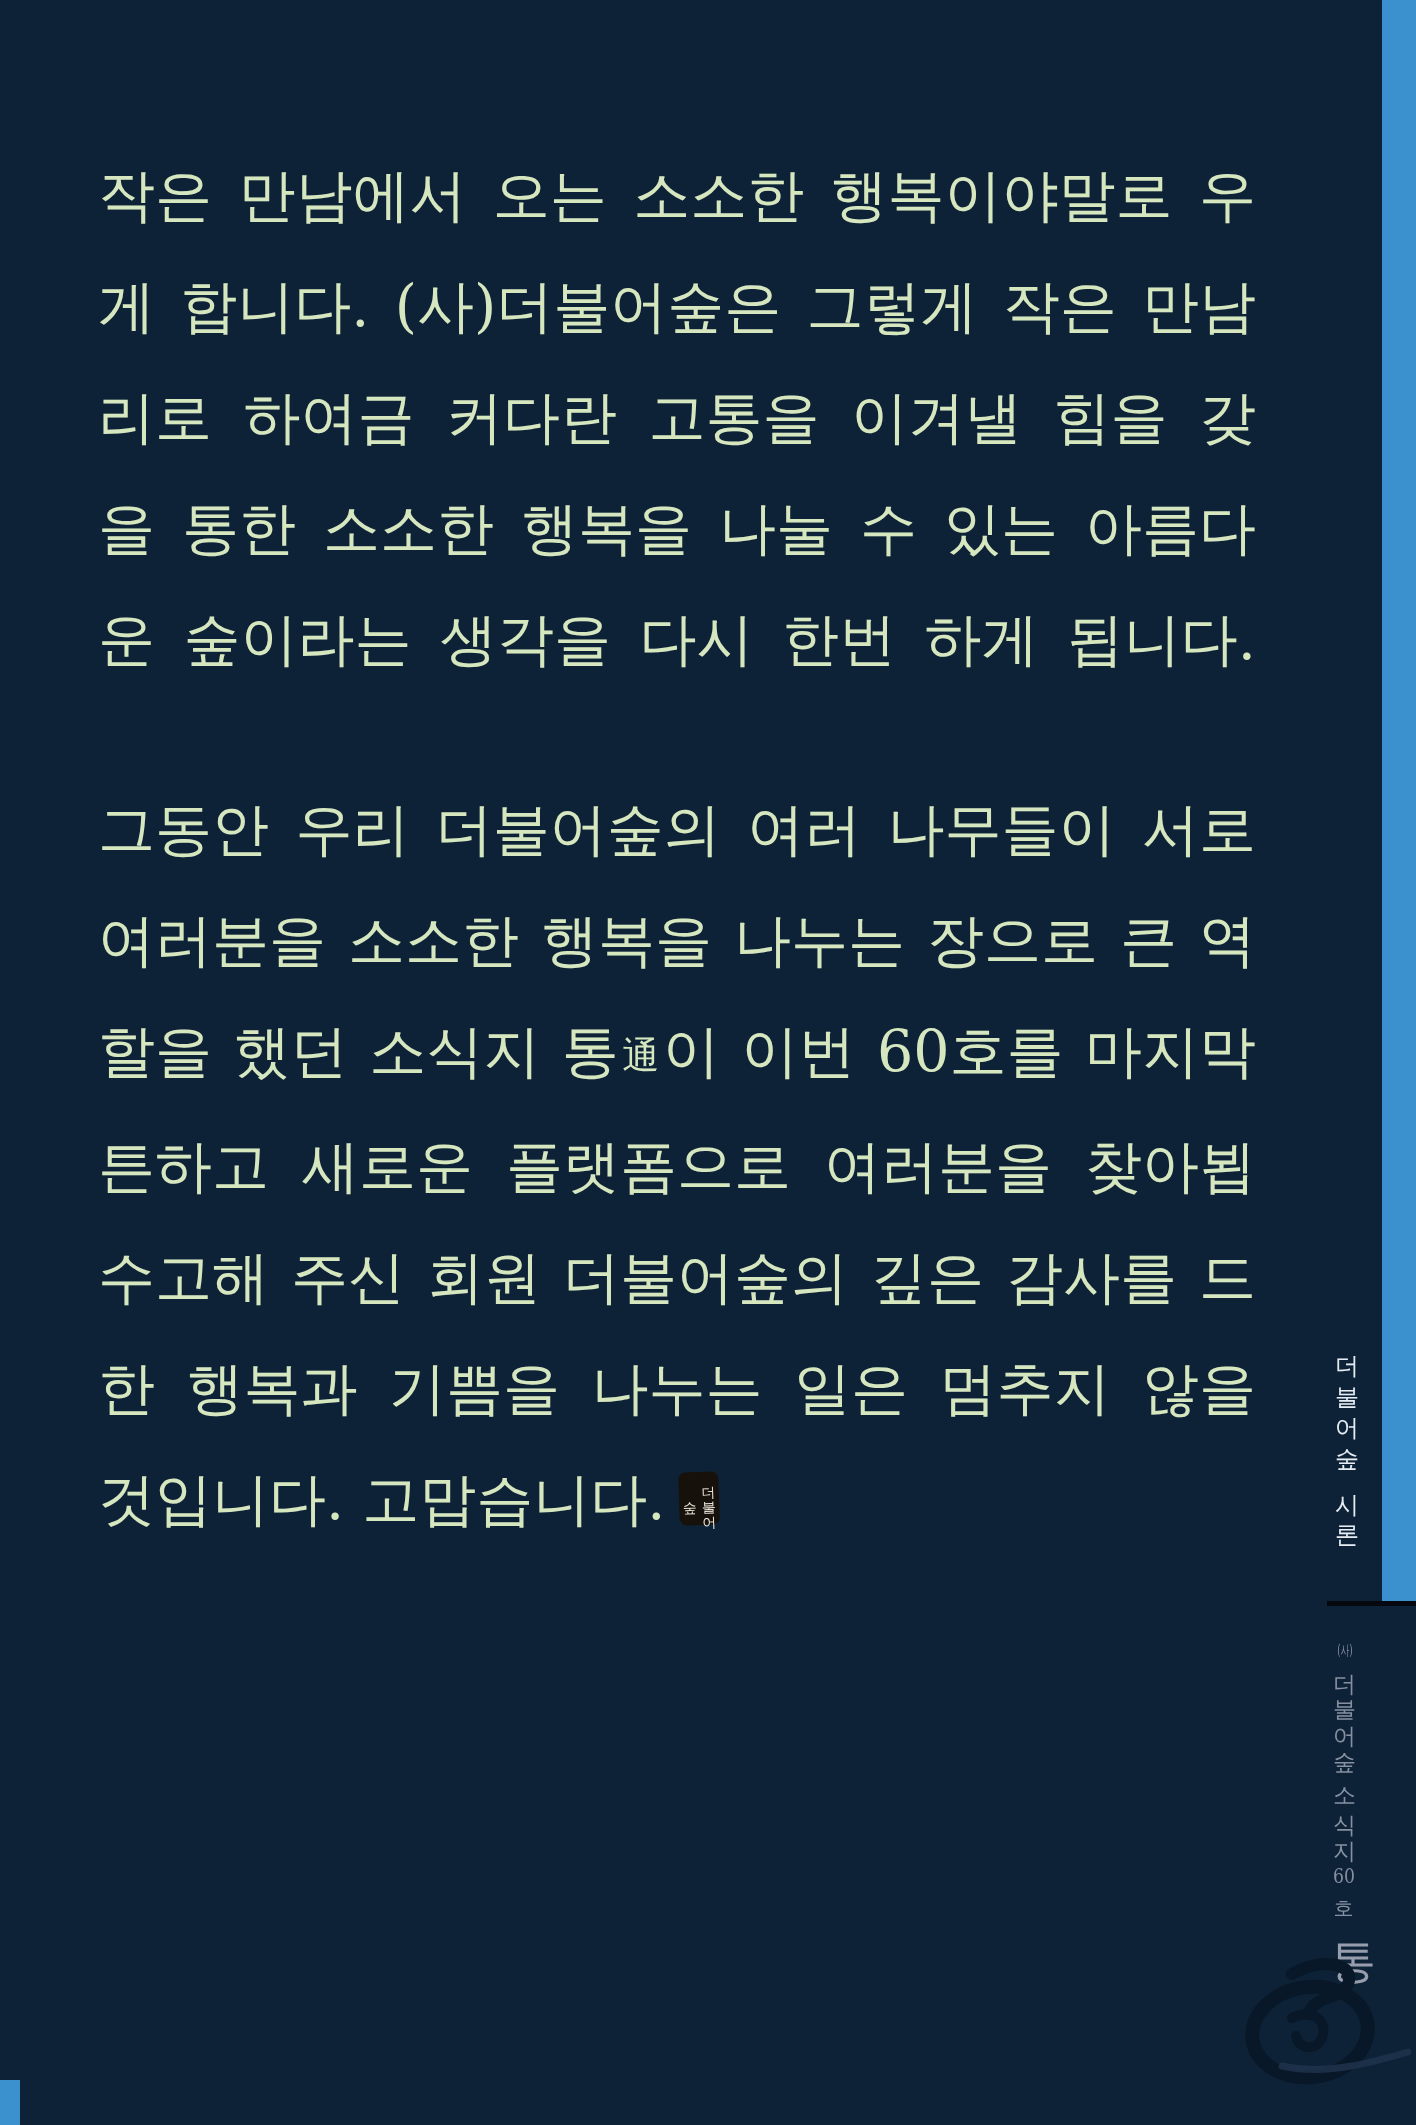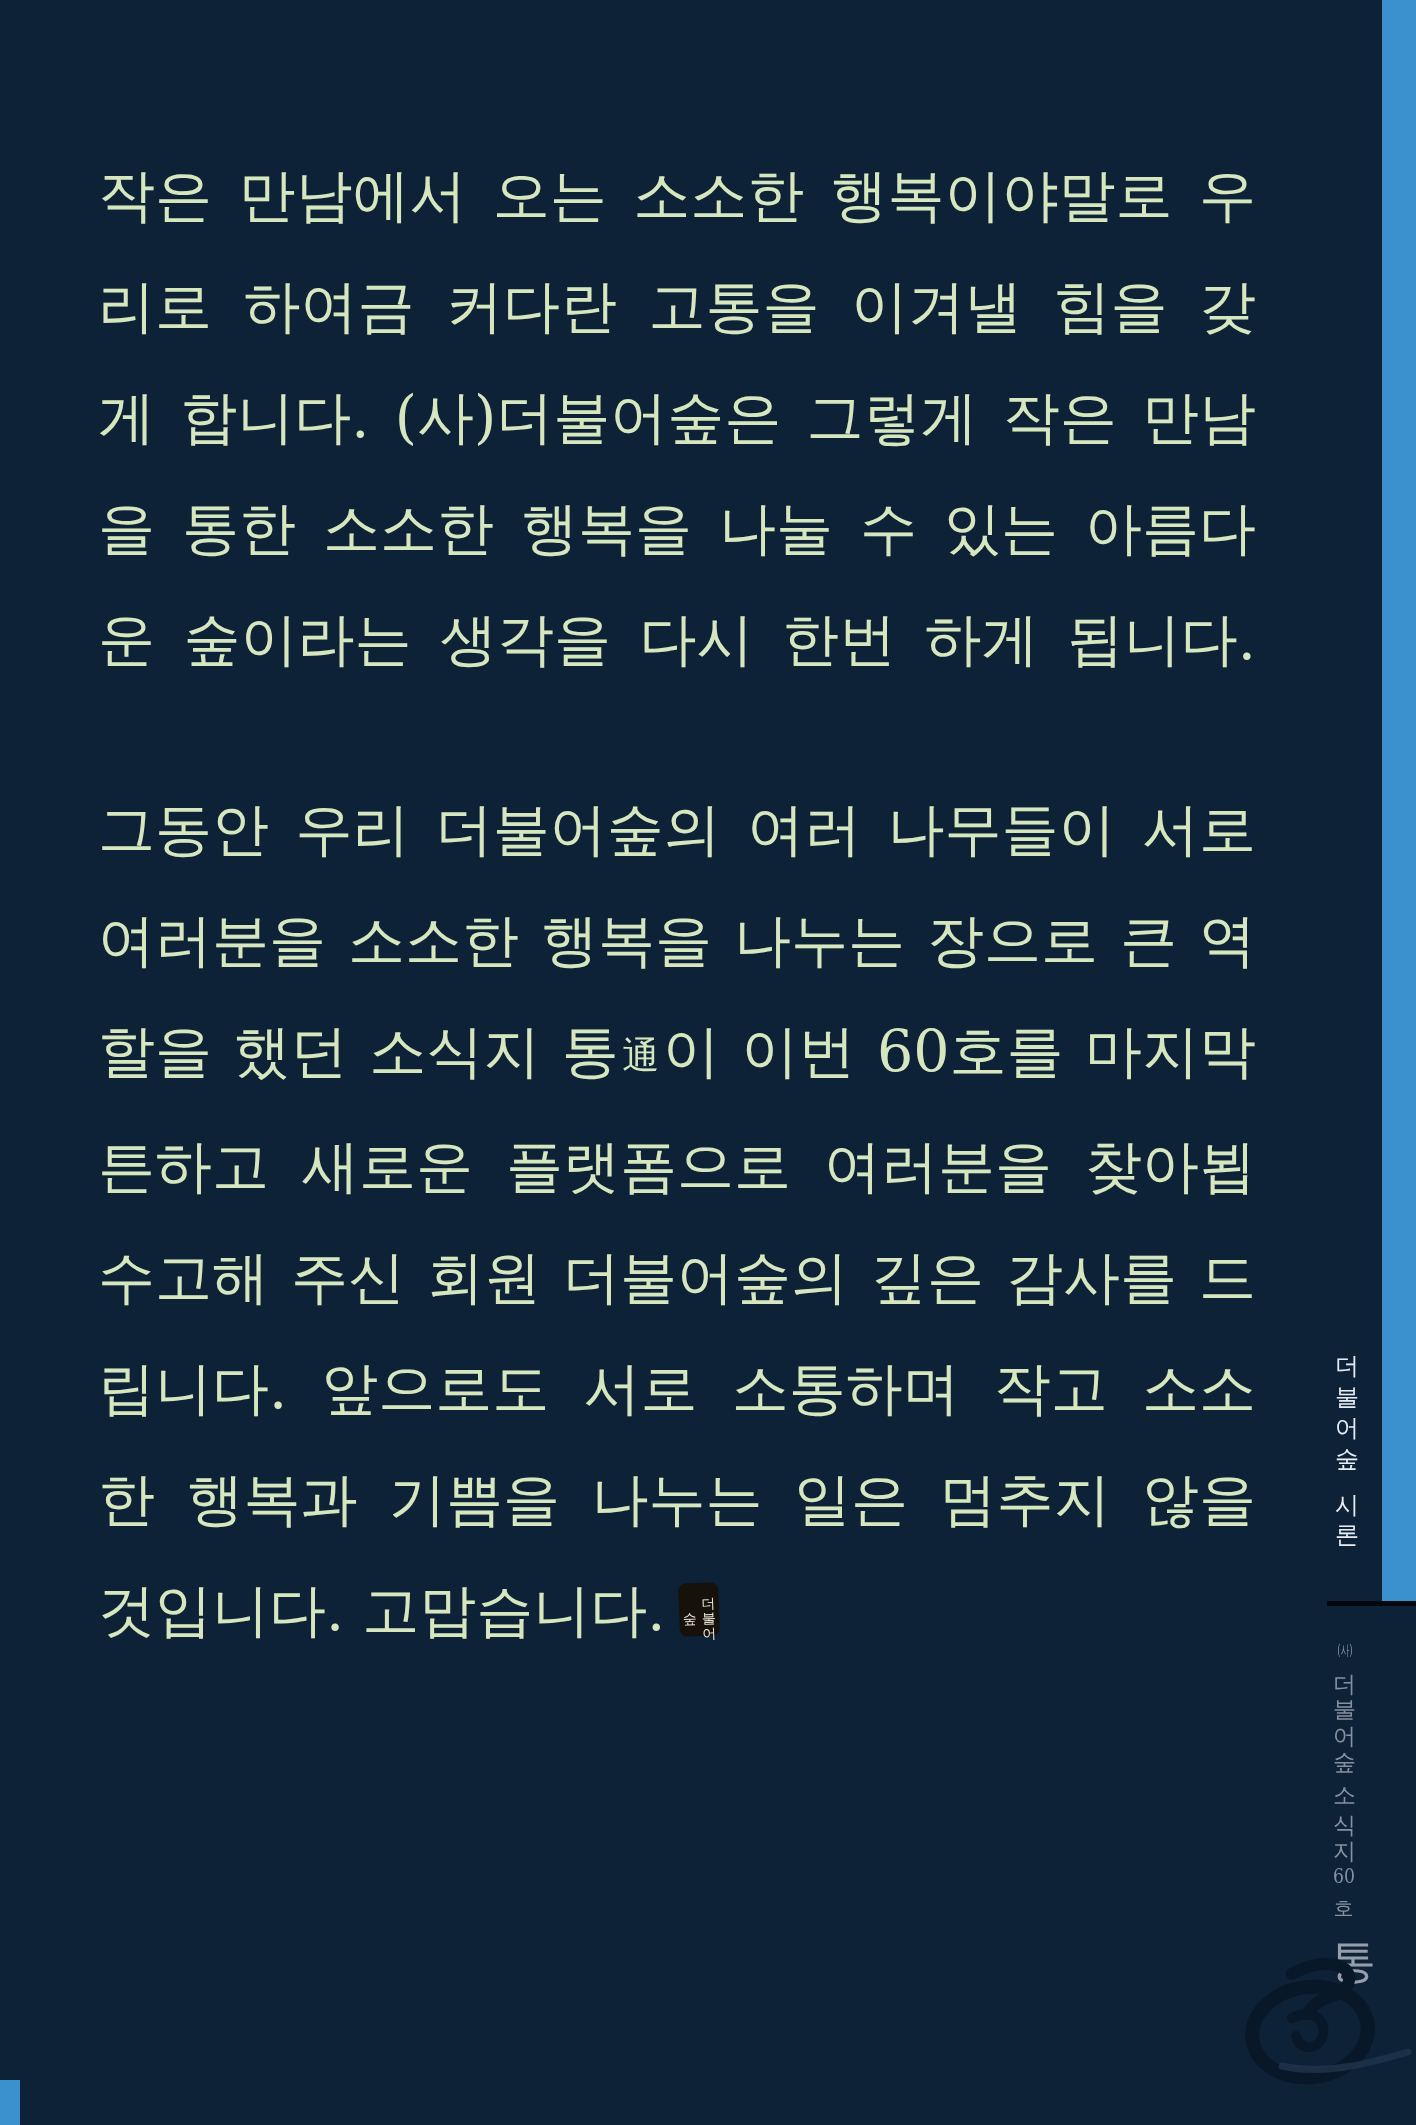--- a/index.html
+++ b/index.html
@@ -74,33 +74,32 @@
   .seal { position:absolute; left:1240px; top:1952px; }
 </style>
 </head>
 <body>
 
 <div>
 
   <main class="text-block">
     <div class="para para1">
       <div class="line">작은 만남에서 오는 소소한 행복이야말로 우</div>
+      <div class="line">게 합니다. (사)더불어숲은 그렇게 작은 만남</div>
       <div class="line">리로 하여금 커다란 고통을 이겨낼 힘을 갖</div>
-      <div class="line">게 합니다. (사)더불어숲은 그렇게 작은 만남</div>
       <div class="line">을 통한 소소한 행복을 나눌 수 있는 아름다</div>
       <div class="line">운 숲이라는 생각을 다시 한번 하게 됩니다.</div>
     </div>
 
     <div class="para para2">
       <div class="line">그동안 우리 더불어숲의 여러 나무들이 서로</div>
       <div class="line">여러분을 소소한 행복을 나누는 장으로 큰 역</div>
       <div class="line"><span>할을 했던 소식지 통</span><span class="hanja">通</span><span>이 이번 60호를 마지막</span></div>
       <div class="line">튼하고 새로운 플랫폼으로 여러분을 찾아뵙</div>
       <div class="line">수고해 주신 회원 더불어숲의 깊은 감사를 드</div>
-      <div class="line">립니다. 앞으로도 서로 소통하며 작고 소소</div>
       <div class="line">한 행복과 기쁨을 나누는 일은 멈추지 않을</div>
       <div class="line last-short"><span>것입니다. 고맙습니다.</span><span class="stamp">더불어숲</span></div>
     </div>
   </main>
 
   <div class="blue-strip"></div>
   <div class="corner-tab"></div>
   <div class="divider"></div>
 
   <div class="v-title">더불어숲 시론</div>

